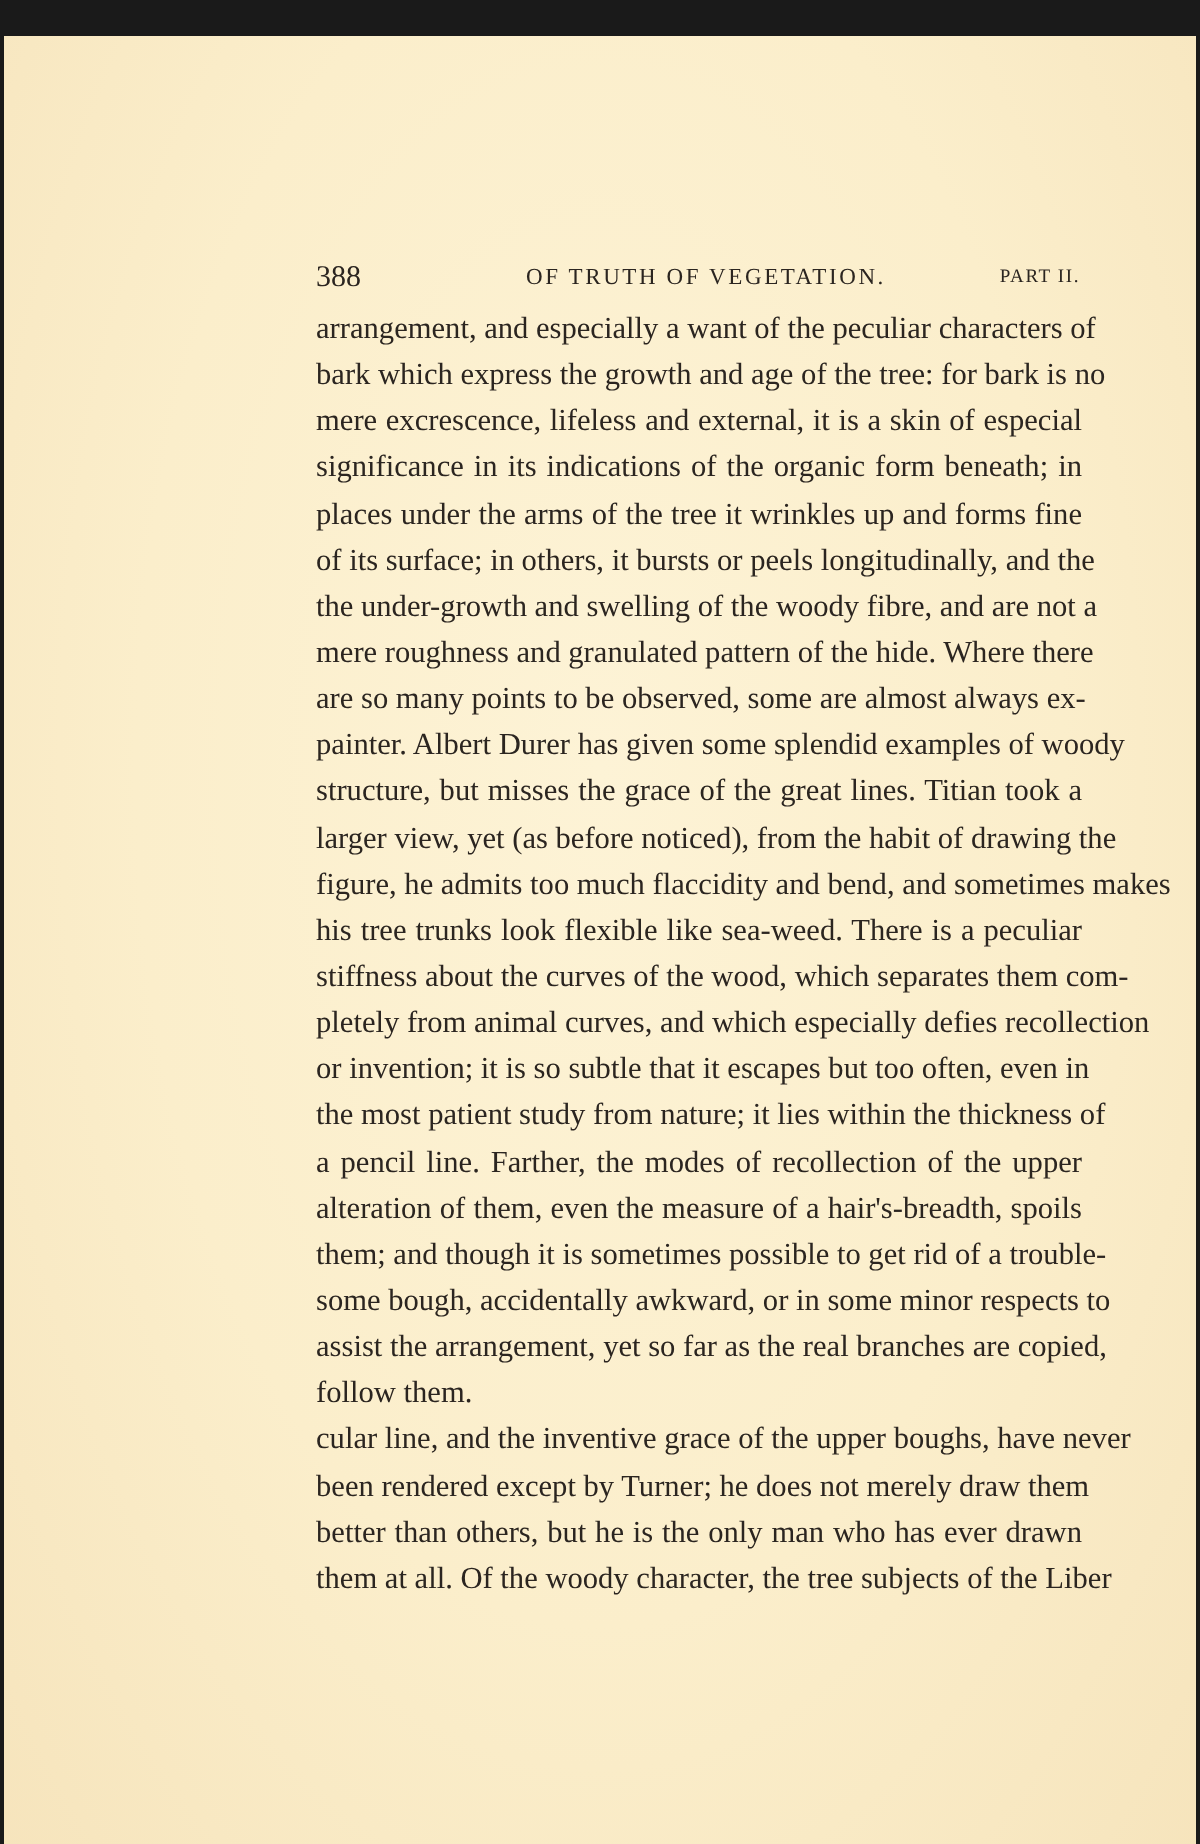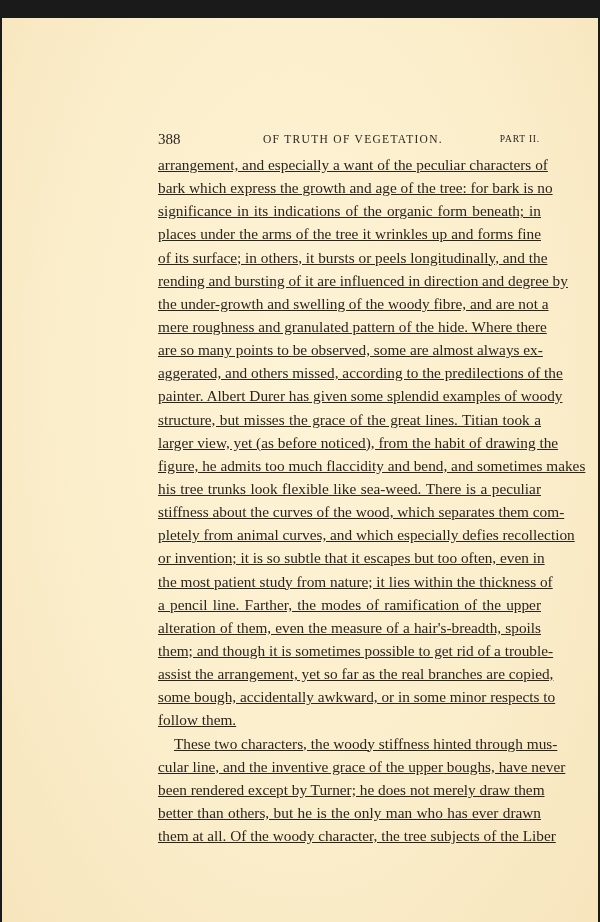--- a/index.html
+++ b/index.html
@@ -8,64 +8,62 @@
     position:absolute; left:2px; top:18px; width:596px; height:918px;
     background: radial-gradient(ellipse at 50% 40%, #fdf3d6 0%, #fbeecb 55%, #f6e4bc 100%);
   }
   .header { position:absolute; top:113px; left:156px; width:382px; height:20px;
     font-family:"Liberation Serif", "DejaVu Serif", serif; color:#2b2520; }
   .pagenum { position:absolute; left:0; top:0; font-size:15px; }
   .running { position:absolute; left:0; right:0; top:2px; text-align:center; font-size:11.5px; letter-spacing:1.3px; padding-left:8px; }
   .part { position:absolute; right:0; top:3px; font-size:9.5px; letter-spacing:0.8px; }
   .body { position:absolute; left:156px; top:135px; width:383px;
     font-family:"Liberation Serif", "DejaVu Serif", serif; font-size:15.3px; line-height:23.15px; color:#2b2520; }
-  .line { display:block; white-space:nowrap; text-align:justify; text-align-last:justify; height:23.15px;text-decoration:underline; }
+  .line { display:block; white-space:nowrap; text-align:justify; text-align-last:justify; height:23.15px; }
   .line.last { text-align-last:left; }
   .line.indent { padding-left:16px; }
   .sidenote { position:absolute; left:80px; top:650px; width:72px;
     font-family:"Liberation Serif", "DejaVu Serif", serif; font-size:9.5px; line-height:11.5px; color:#3a322a; }
   .sidenote span { display:block; }
 </style>
 </head>
 <body>
 
 <div class="page">
   <div class="header">
     <span class="pagenum">388</span>
     <span class="running">OF TRUTH OF VEGETATION.</span>
     <span class="part">PART II.</span>
   </div>
 
 
   <div class="body">
     <span class="line">arrangement, and especially a want of the peculiar characters of</span>
     <span class="line">bark which express the growth and age of the tree: for bark is no</span>
+    <span class="line">mere excrescence, lifeless and external, it is a skin of especial</span>
     <span class="line">significance in its indications of the organic form beneath; in</span>
     <span class="line">places under the arms of the tree it wrinkles up and forms fine</span>
     <span class="line">of its surface; in others, it bursts or peels longitudinally, and the</span>
-    <span class="line">rending and bursting of it are influenced in direction and degree by</span>
     <span class="line">the under-growth and swelling of the woody fibre, and are not a</span>
     <span class="line">mere roughness and granulated pattern of the hide.  Where there</span>
     <span class="line">are so many points to be observed, some are almost always ex-</span>
-    <span class="line">aggerated, and others missed, according to the predilections of the</span>
     <span class="line">painter.  Albert Durer has given some splendid examples of woody</span>
     <span class="line">structure, but misses the grace of the great lines.  Titian took a</span>
     <span class="line">larger view, yet (as before noticed), from the habit of drawing the</span>
     <span class="line">figure, he admits too much flaccidity and bend, and sometimes makes</span>
     <span class="line">his tree trunks look flexible like sea-weed.  There is a peculiar</span>
     <span class="line">stiffness about the curves of the wood, which separates them com-</span>
     <span class="line">pletely from animal curves, and which especially defies recollection</span>
     <span class="line">or invention; it is so subtle that it escapes but too often, even in</span>
     <span class="line">the most patient study from nature; it lies within the thickness of</span>
-    <span class="line">a pencil line.  Farther, the modes of ramification of the upper</span>
+    <span class="line">a pencil line.  Farther, the modes of recollection of the upper</span>
     <span class="line">alteration of them, even the measure of a hair's-breadth, spoils</span>
     <span class="line">them; and though it is sometimes possible to get rid of a trouble-</span>
+    <span class="line">some bough, accidentally awkward, or in some minor respects to</span>
     <span class="line">assist the arrangement, yet so far as the real branches are copied,</span>
-    <span class="line">some bough, accidentally awkward, or in some minor respects to</span>
     <span class="line last">follow them.</span>
-    <span class="line indent">These two characters, the woody stiffness hinted through mus-</span>
     <span class="line">cular line, and the inventive grace of the upper boughs, have never</span>
     <span class="line">been rendered except by Turner; he does not merely draw them</span>
     <span class="line">better than others, but he is the only man who has ever drawn</span>
     <span class="line">them at all.  Of the woody character, the tree subjects of the Liber</span>
 
   </div>
 </div>
 
 </body></html>

